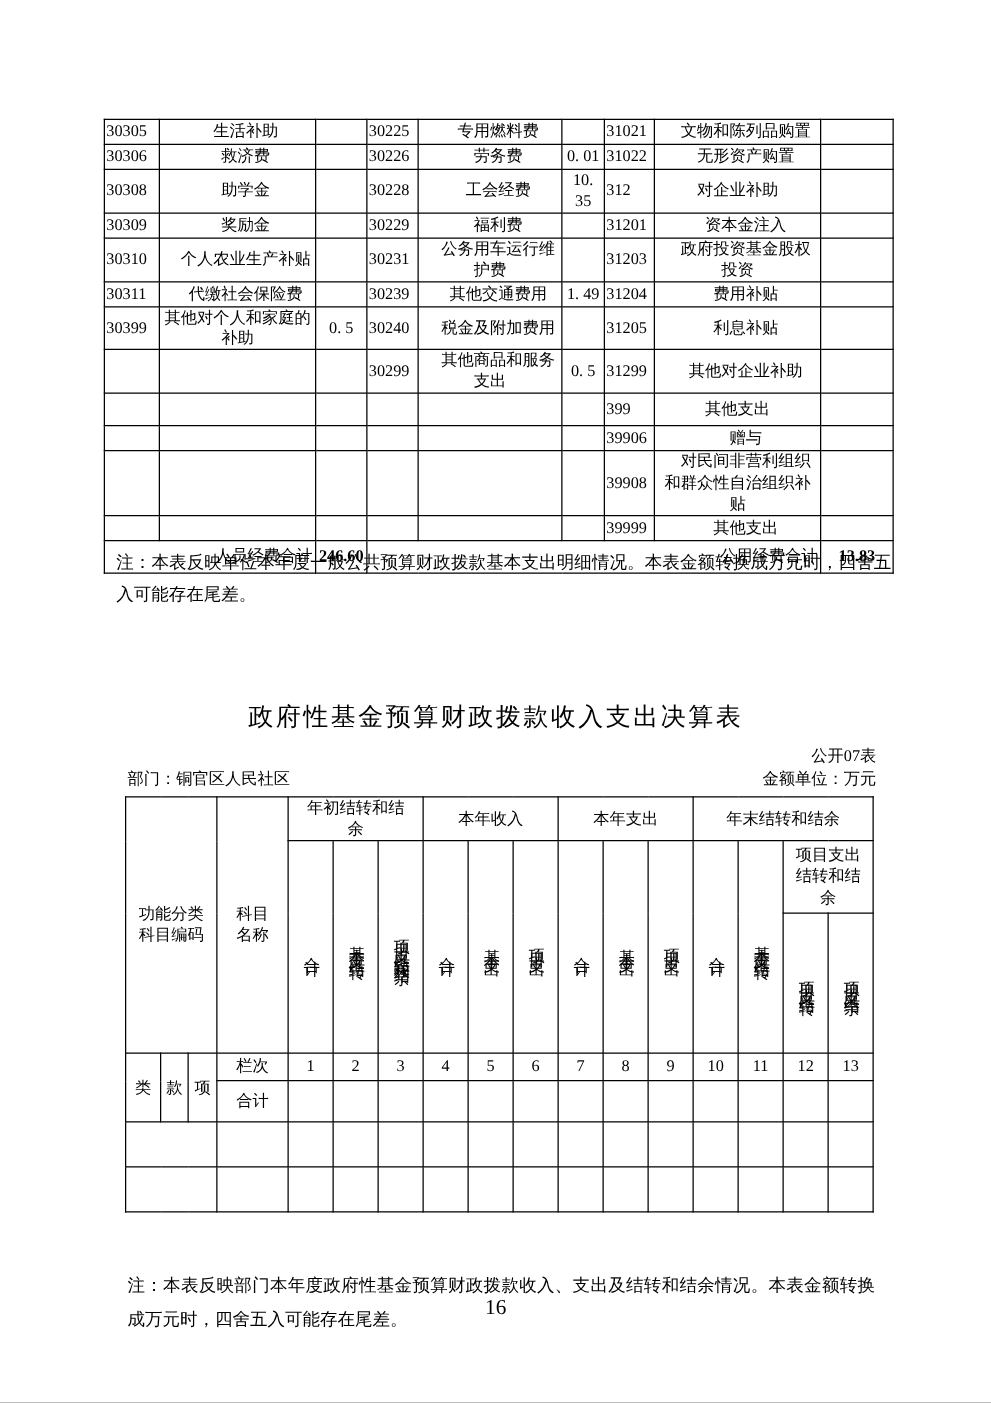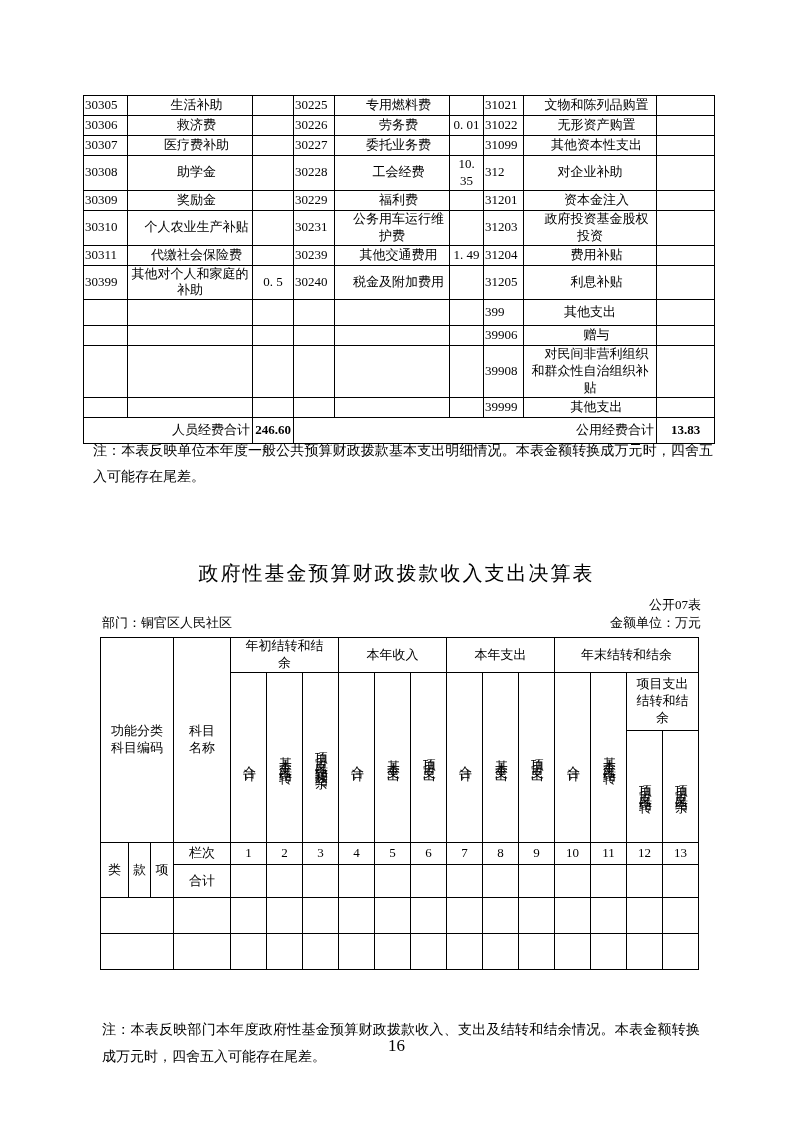--- a/index.html
+++ b/index.html
@@ -80,31 +80,20 @@
           <td class="c-name">　救济费</td>
           <td class="c-val"></td>
           <td class="c-code">30226</td>
           <td class="c-name">　劳务费</td>
           <td class="c-val">0. 01</td>
           <td class="c-code">31022</td>
           <td class="c-name">　无形资产购置</td>
           <td class="c-val"></td>
         </tr>
         <tr>
-          <td class="c-code">30307</td>
-          <td class="c-name">　医疗费补助</td>
-          <td class="c-val"></td>
-          <td class="c-code">30227</td>
-          <td class="c-name">　委托业务费</td>
-          <td class="c-val"></td>
-          <td class="c-code">31099</td>
-          <td class="c-name">　其他资本性支出</td>
-          <td class="c-val"></td>
-        </tr>
-        <tr>
           <td class="c-code">30308</td>
           <td class="c-name">　助学金</td>
           <td class="c-val"></td>
           <td class="c-code">30228</td>
           <td class="c-name">　工会经费</td>
           <td class="c-val">10. 35</td>
           <td class="c-code">312</td>
           <td class="c-name">对企业补助</td>
           <td class="c-val"></td>
         </tr>
@@ -143,20 +132,31 @@
         </tr>
         <tr>
           <td class="c-code">30399</td>
           <td class="c-name">其他对个人和家庭的补助</td>
           <td class="c-val">0. 5</td>
           <td class="c-code">30240</td>
           <td class="c-name">　税金及附加费用</td>
           <td class="c-val"></td>
           <td class="c-code">31205</td>
           <td class="c-name">　利息补贴</td>
+          <td class="c-val"></td>
+        </tr>
+        <tr>
+          <td class="c-code"></td>
+          <td class="c-name"></td>
+          <td class="c-val"></td>
+          <td class="c-code">30299</td>
+          <td class="c-name">　其他商品和服务支出</td>
+          <td class="c-val">0. 5</td>
+          <td class="c-code">31299</td>
+          <td class="c-name">　其他对企业补助</td>
           <td class="c-val"></td>
         </tr>
         <tr>
           <td class="c-code"></td>
           <td class="c-name"></td>
           <td class="c-val"></td>
           <td class="c-code"></td>
           <td class="c-name"></td>
           <td class="c-val"></td>
           <td class="c-code">399</td>

